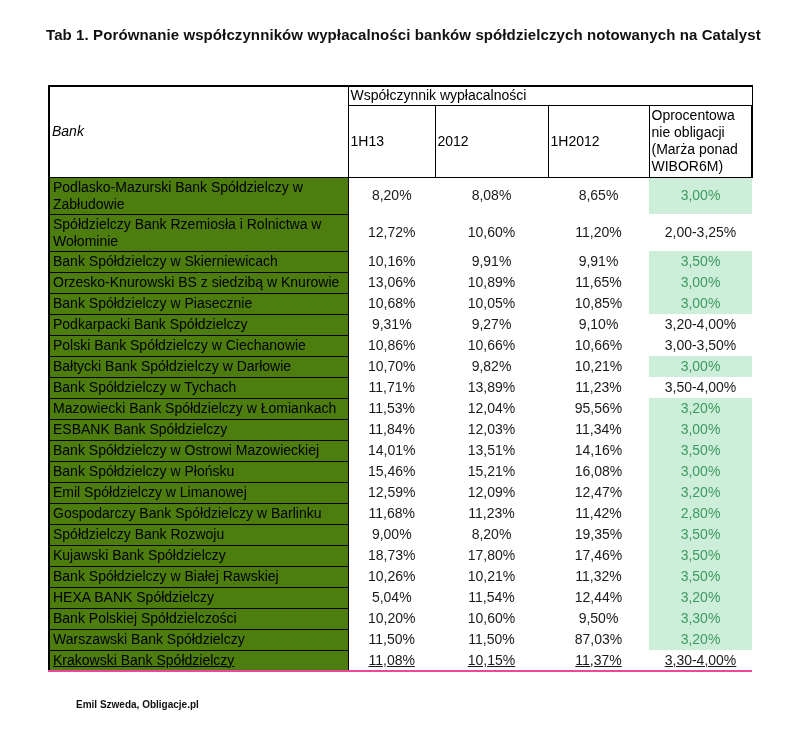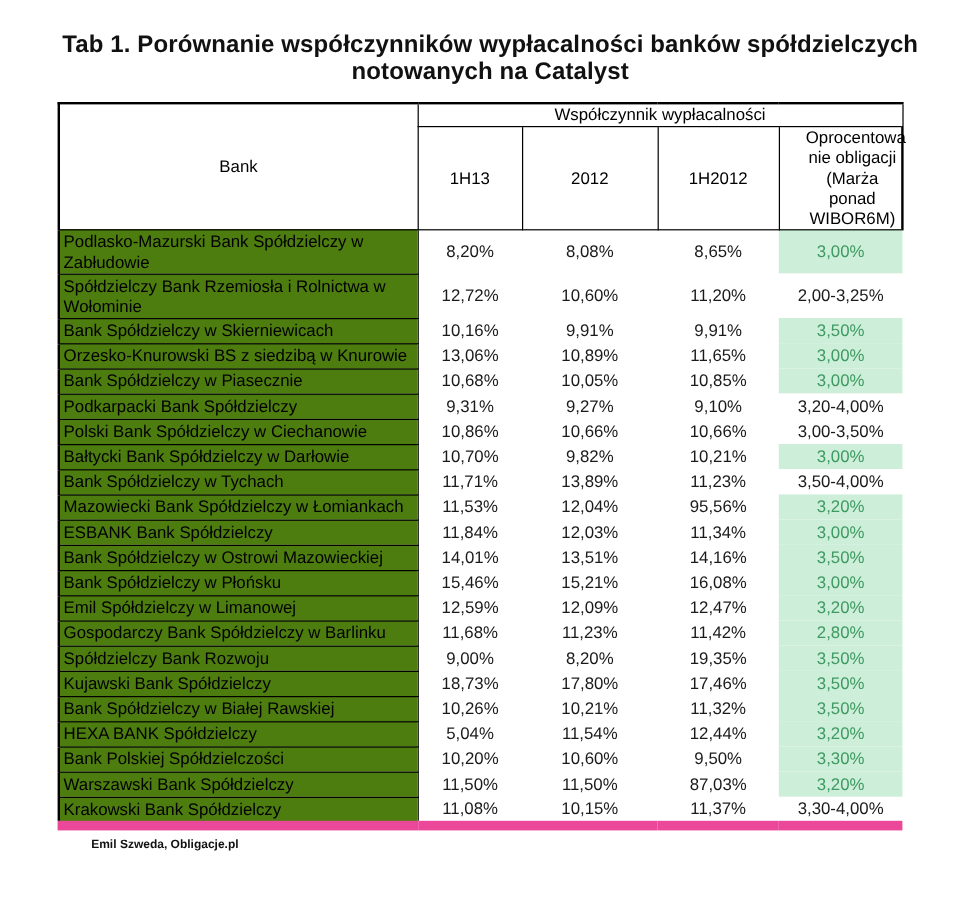--- a/index.html
+++ b/index.html
@@ -13,56 +13,55 @@
     position: relative;
     font-family: "Liberation Sans", sans-serif;
     color: #000;
     overflow: hidden;
   }
   .page-title {
     position: absolute;
     left: 46px;
     top: 26px;
     width: 725px;
-    font-size: 20px;
+    font-size: 15px;
     font-weight: bold;
     color: #111;
     letter-spacing: 0.1px;
-    text-align: center;
   }
   table.ratios {
     position: absolute;
     left: 48px;
     top: 85px;
     border-collapse: collapse;
     table-layout: fixed;
     width: 703px;
     font-size: 14px;
   }
   col.c-bank   { width: 299px; }
   col.c-1h13   { width: 87px; }
   col.c-2012   { width: 113px; }
   col.c-1h2012 { width: 101px; }
   col.c-marza  { width: 103px; }
 
   thead th {
     border: 1px solid #000;
     font-weight: normal;
-    text-align: center;
+    text-align: left;
     vertical-align: middle;
     padding: 0 2px;
     line-height: 17px;
     background: #fff;
   }
   thead tr.h1 { height: 19px; }
   thead tr.h2 { height: 72px; }
-  thead th.bank-h { border-left: 2px solid #000; border-top: 2px solid #000; }
+  thead th.bank-h { border-left: 2px solid #000; border-top: 2px solid #000; font-style: italic; }
   thead th.group-h { border-top: 2px solid #000; }
   thead th.oproc-h { border-right: 2px solid #000; }
-  .oproc-line { display: block; margin-left: 20px; }
+  .oproc-line { display: block; }
 
   tbody td {
     vertical-align: middle;
     line-height: 17px;
   }
   tbody tr { height: 21px; }
   td.bank {
     border: 1px solid #000;
     border-left: 2px solid #000;
     text-align: left;
@@ -73,21 +72,21 @@
     border: 0;
     text-align: center;
     padding: 1px 2px;
     color: #1a1a1a;
     background: #fff;
   }
   td.marza.hl {
     background: var(--hl-bg, #cdeed9);
     color: var(--hl-text, #3e9a62);
   }
-  tbody tr:last-child td { border-bottom: 8px solid #ec4899; }
+  tbody tr:last-child td { border-bottom: 2px solid #ec4899; text-decoration: underline; }
 
   .footer-credit {
     position: absolute;
     left: 76px;
     top: 699px;
     font-size: 10px;
     font-weight: bold;
     color: #111;
   }
 </style>

